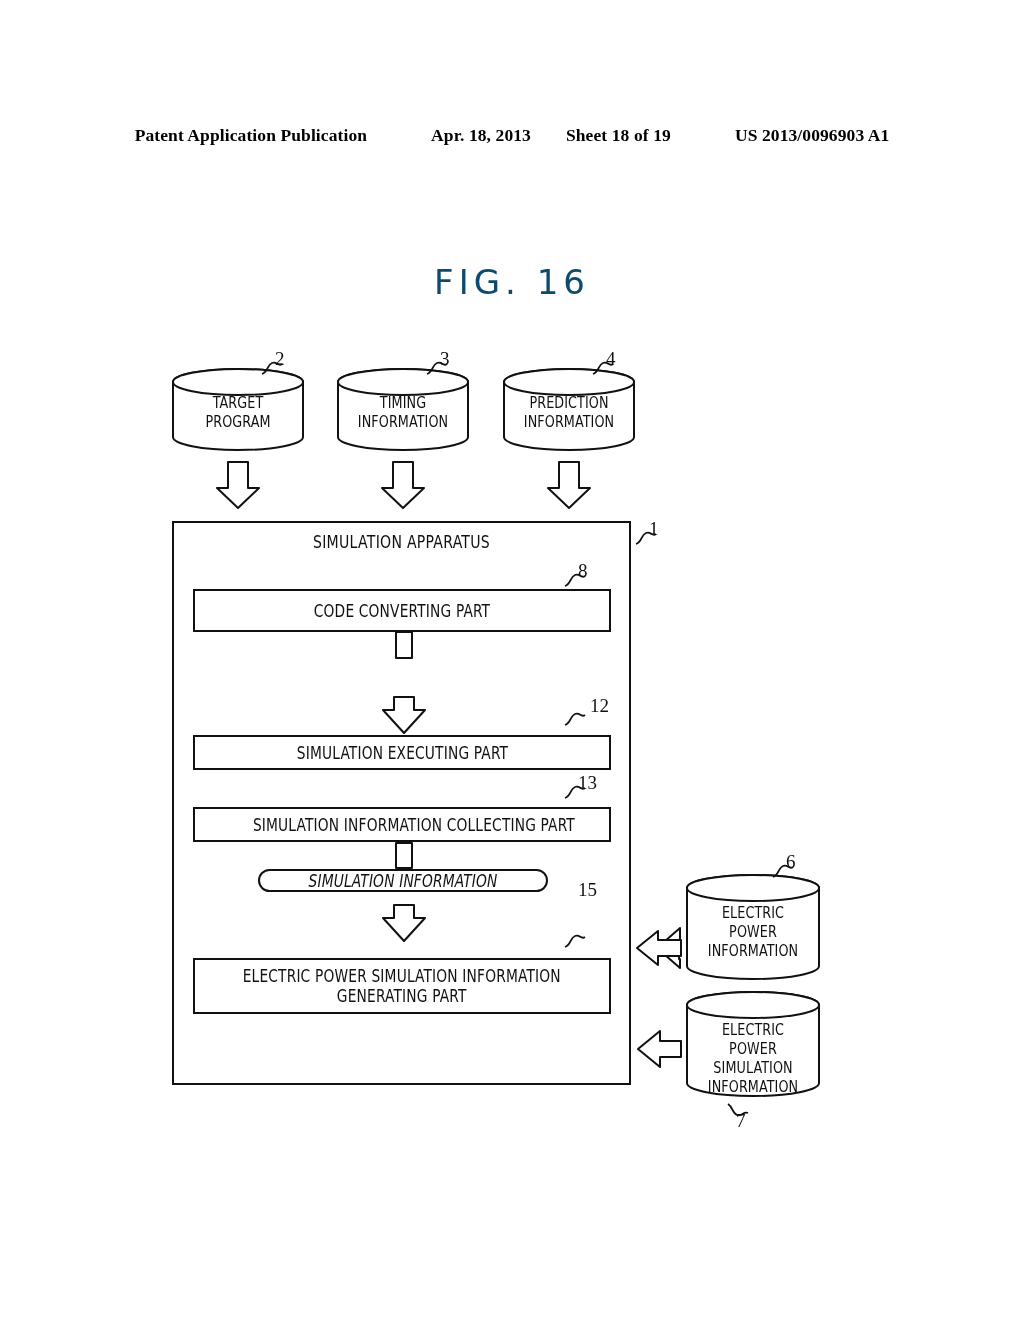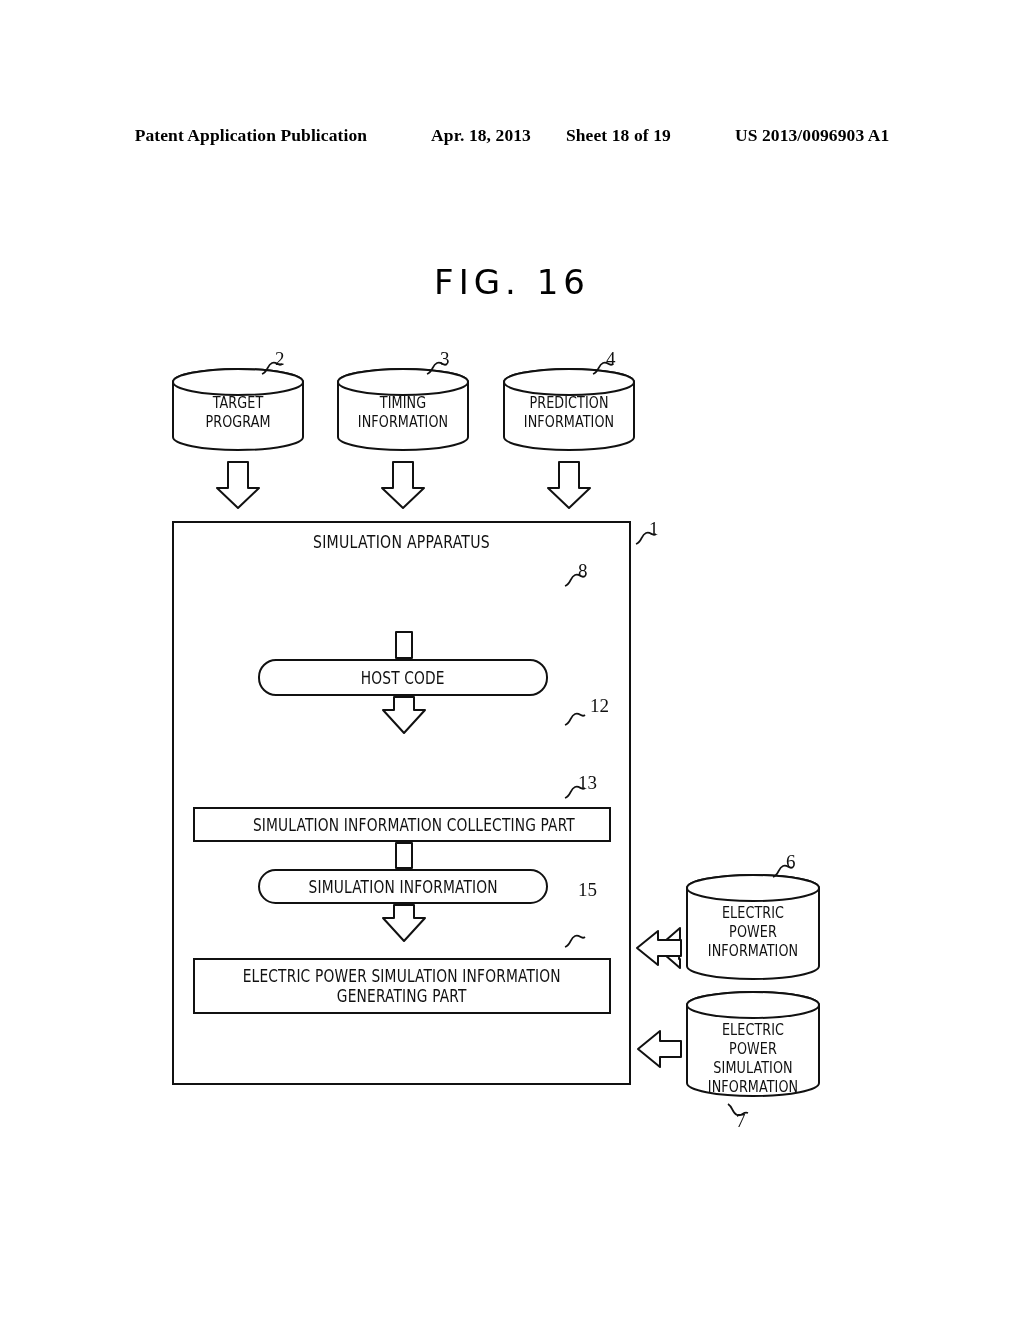--- a/index.html
+++ b/index.html
@@ -42,21 +42,21 @@
   #fig-title {
     position: absolute;
     left: 0;
     top: 262px;
     width: 1024px;
     text-align: center;
     font-family: "DejaVu Sans", sans-serif;
     font-size: 34px;
     font-weight: 400;
     letter-spacing: 5px;
-    color: #000000;
+    color: #0c4a6e;
   }
 
   
   #figure {
     position: absolute;
     left: 0;
     top: 0;
     width: 1024px;
     height: 1320px;
   }
@@ -233,31 +233,34 @@
   <div class="refnum" style="left:578px; top:772px;">13</div>
   <div class="refnum" style="left:578px; top:879px;">15</div>
   <div class="refnum" style="left:786px; top:851px;">6</div>
   <div class="refnum" style="left:736px; top:1110px;">7</div>
 
   <div class="outer-box" style="left:172px; top:521px; width:459px; height:564px;"></div>
   <div style="position:absolute; left:172px; top:532px; width:459px; text-align:center;
               font-family:'Liberation Sans Narrow','DejaVu Sans Condensed','Liberation Sans',sans-serif;
               font-size:17px; letter-spacing:0.3px; transform:scaleX(0.92); color:#111;">SIMULATION APPARATUS</div>
 
-
-  <div class="round-box" style="left:258px; top:659px; width:290px; height:37px;">
-    <span class="box-text">HOST CODE</span>
-  </div>
-
+  <div class="rect-box" style="left:193px; top:589px; width:418px; height:43px;">
+    <span class="box-text">CODE CONVERTING PART</span>
+  </div>
+
+
+  <div class="rect-box" style="left:193px; top:735px; width:418px; height:35px;">
+    <span class="box-text">SIMULATION EXECUTING PART</span>
+  </div>
 
   <div class="rect-box" style="left:193px; top:807px; width:418px; height:35px;padding-left:24px;">
     <span class="box-text">SIMULATION INFORMATION COLLECTING PART</span>
   </div>
 
-  <div class="round-box" style="left:258px; top:869px; width:290px; height:35px;">
+  <div class="round-box" style="left:258px; top:869px; width:290px; height:23px;font-style:italic;">
     <span class="box-text">SIMULATION INFORMATION</span>
   </div>
 
   <div class="rect-box" style="left:193px; top:958px; width:418px; height:56px;">
     <span class="box-text">ELECTRIC POWER SIMULATION INFORMATION
 GENERATING PART</span>
   </div>
 
 </div>
 

